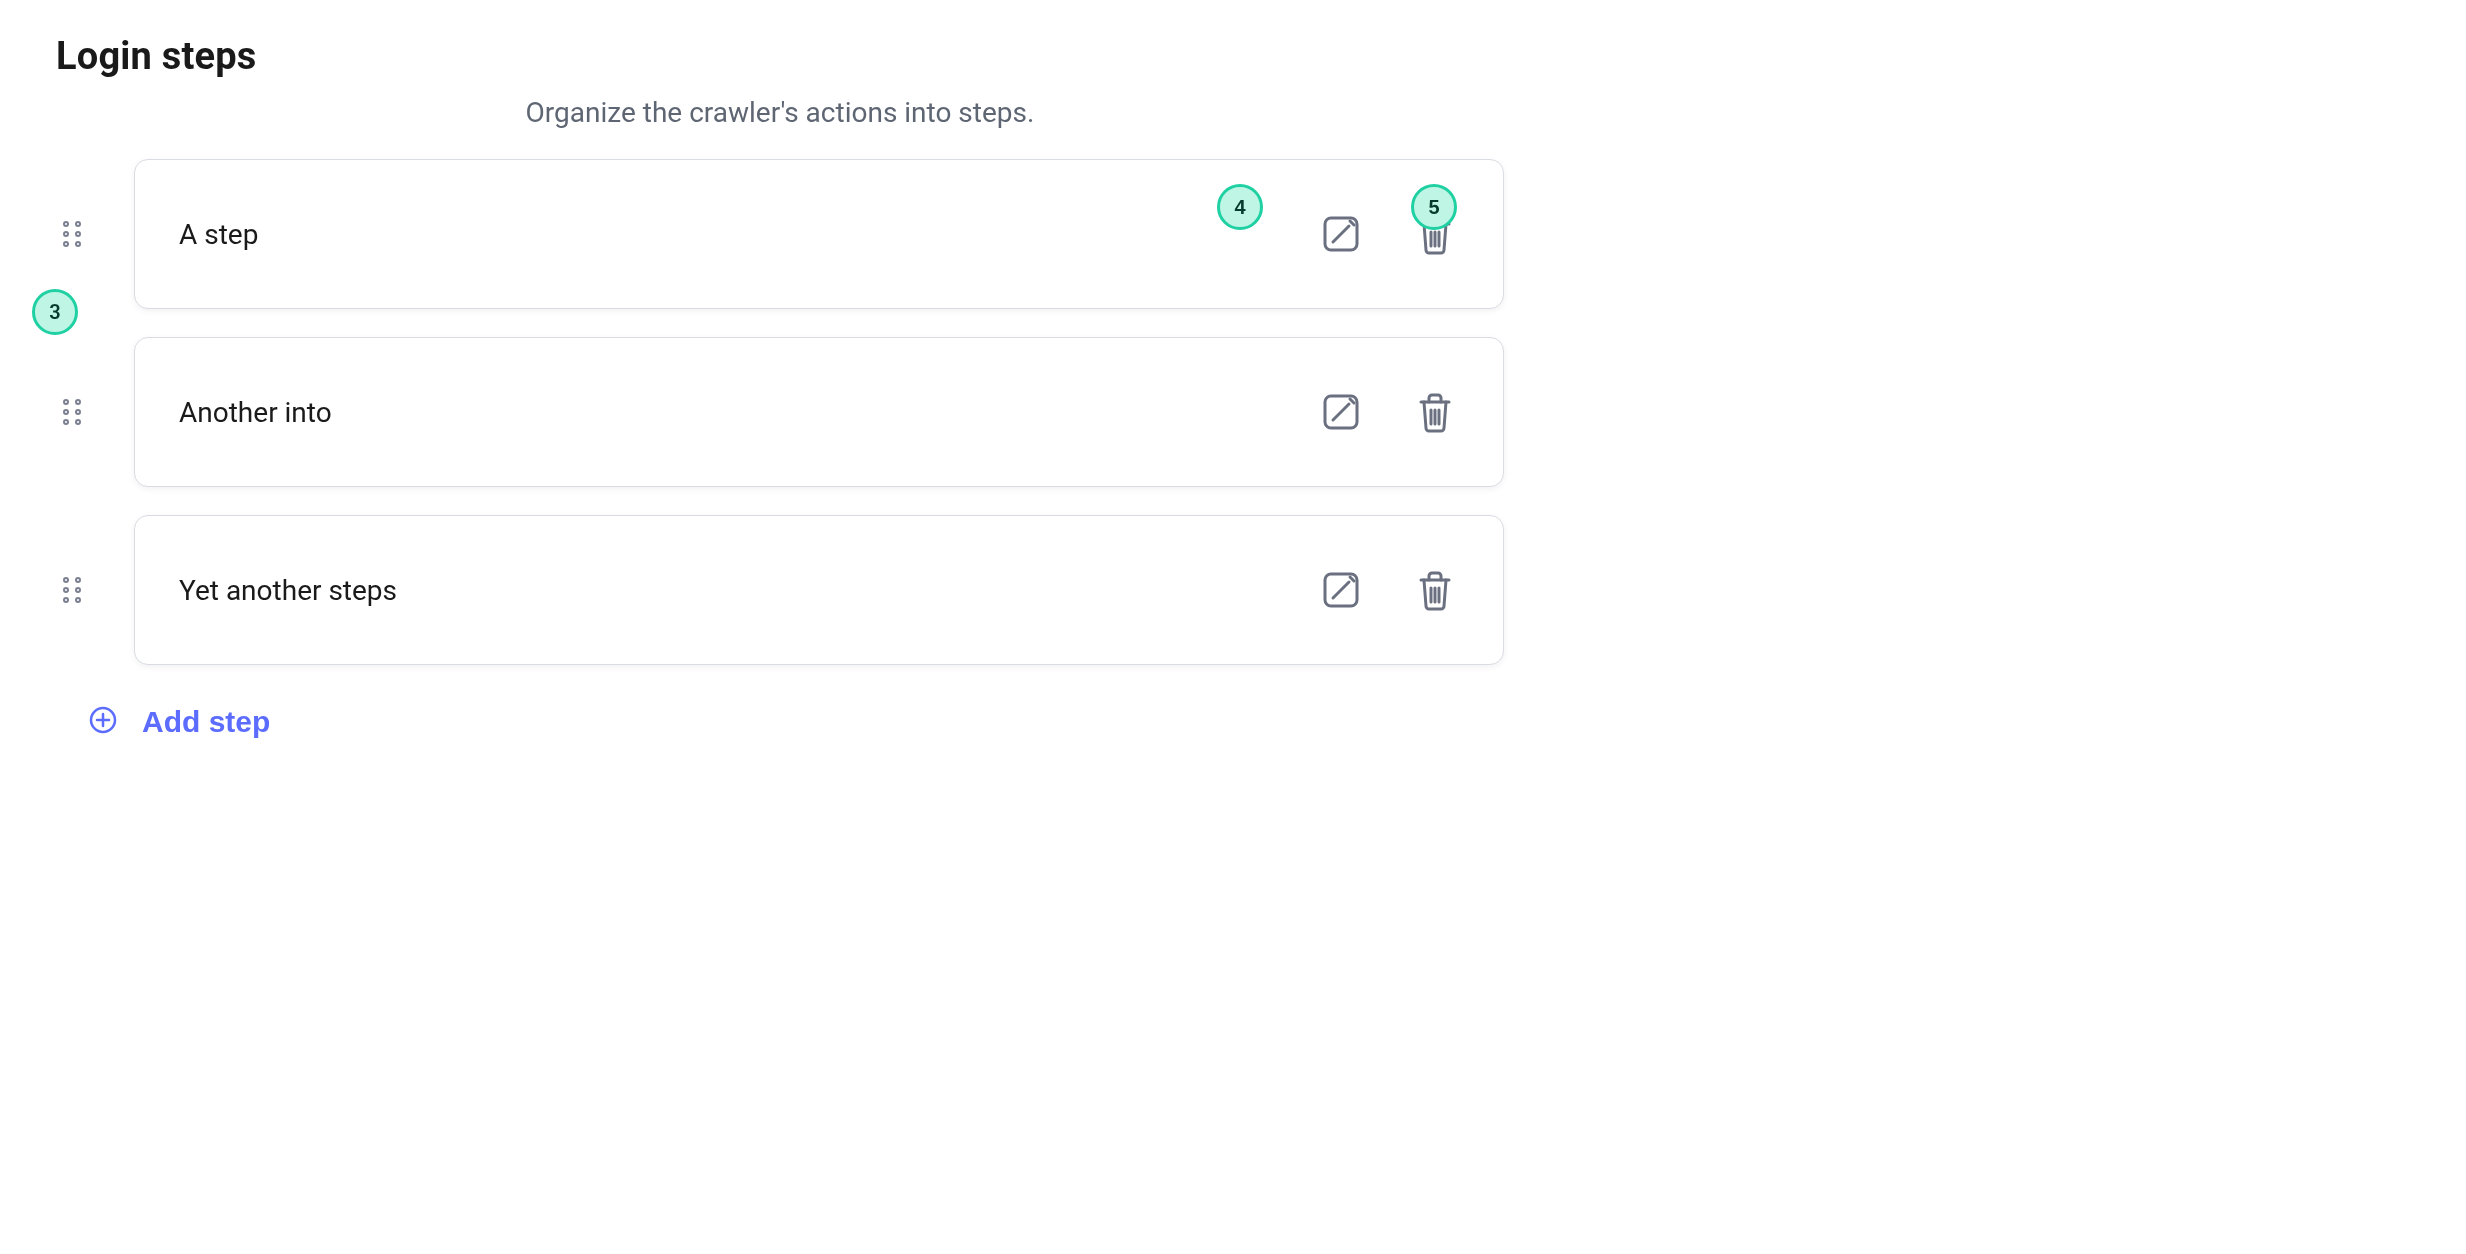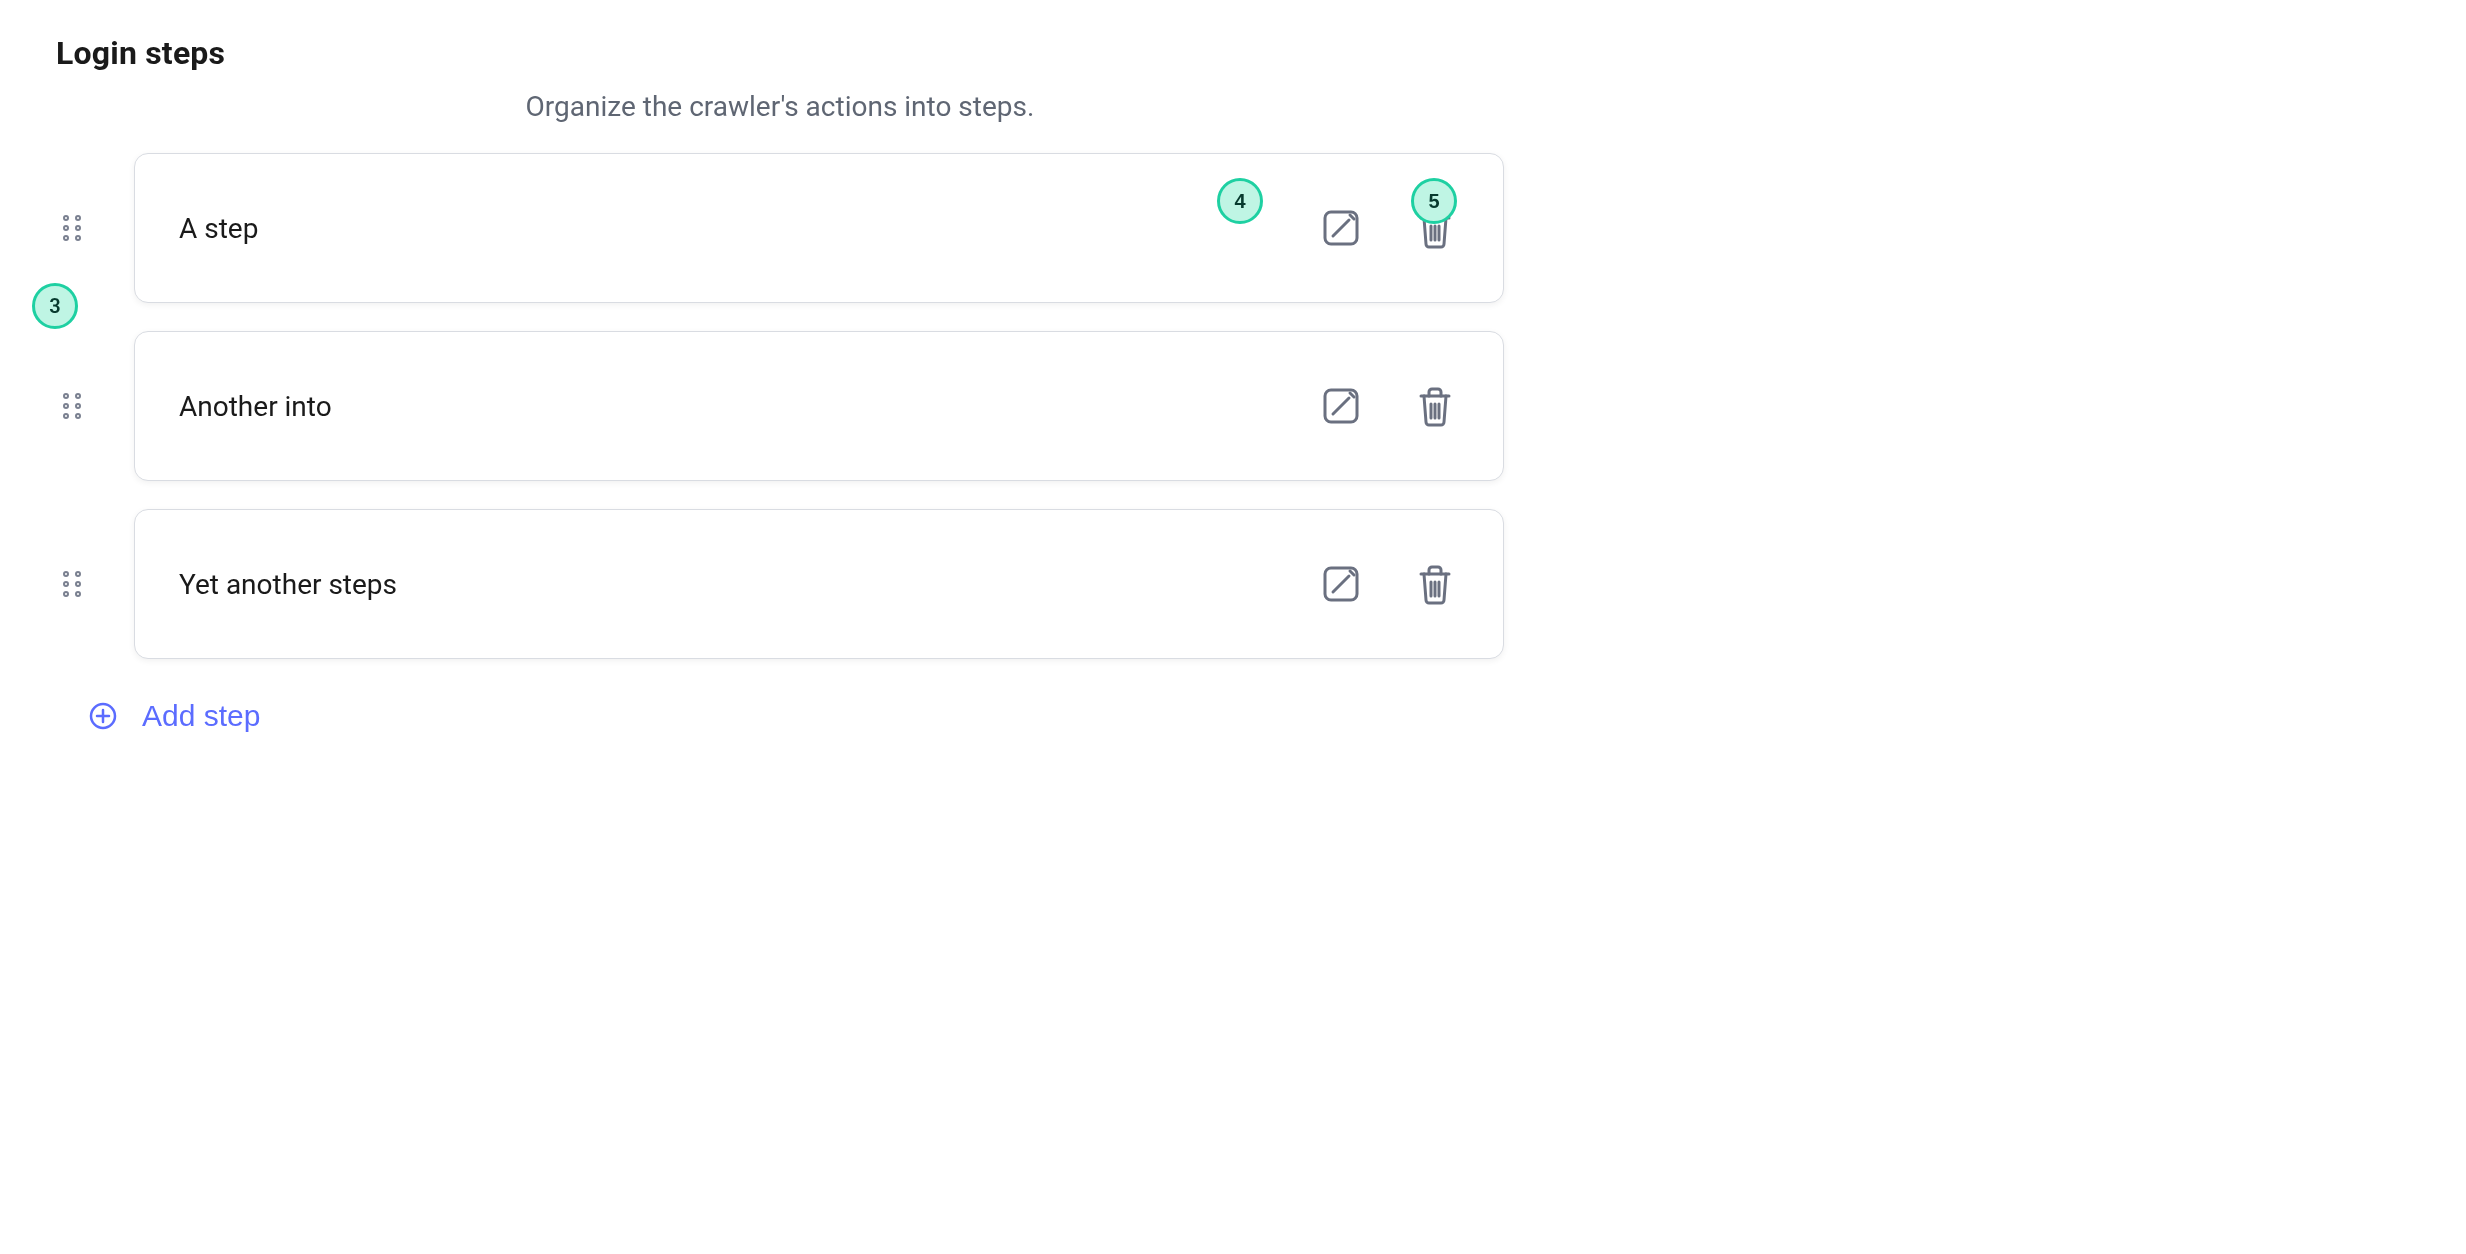--- a/index.html
+++ b/index.html
@@ -21,21 +21,21 @@
     color:var(--text);
     width:2466px;
     height:1254px;
     position:relative;
   }
   .page {
     padding:34px 56px 40px 56px;
     width:1560px;
   }
   .title {
-    font-size:32px;
+    font-size:38px;
     font-weight:700;
     letter-spacing:.2px;
     margin:0 0 18px 0;
   }
   .subtitle {
     font-size:28px;
     color:var(--muted);
     margin:0 0 30px 0;
     text-align:center;
   }
@@ -91,28 +91,28 @@
     justify-content:center;
     color:var(--icon);
     position:relative;
   }
   .icon-btn svg { display:block; }
 
   .add-step {
     margin-top:34px;
     margin-left:30px;
     display:inline-flex;
-    align-items:center;
+    align-items:flex-start;
     gap:24px;
     background:none;
     border:none;
     cursor:pointer;
     color:var(--accent);
     font-size:30px;
-    font-weight:400;
+    font-weight:700;
     padding:6px 2px;
   }
   .add-step svg { display:block; }
 
   .marker {
     position:absolute;
     width:46px;
     height:46px;
     border-radius:50%;
     background:var(--marker-fill);

